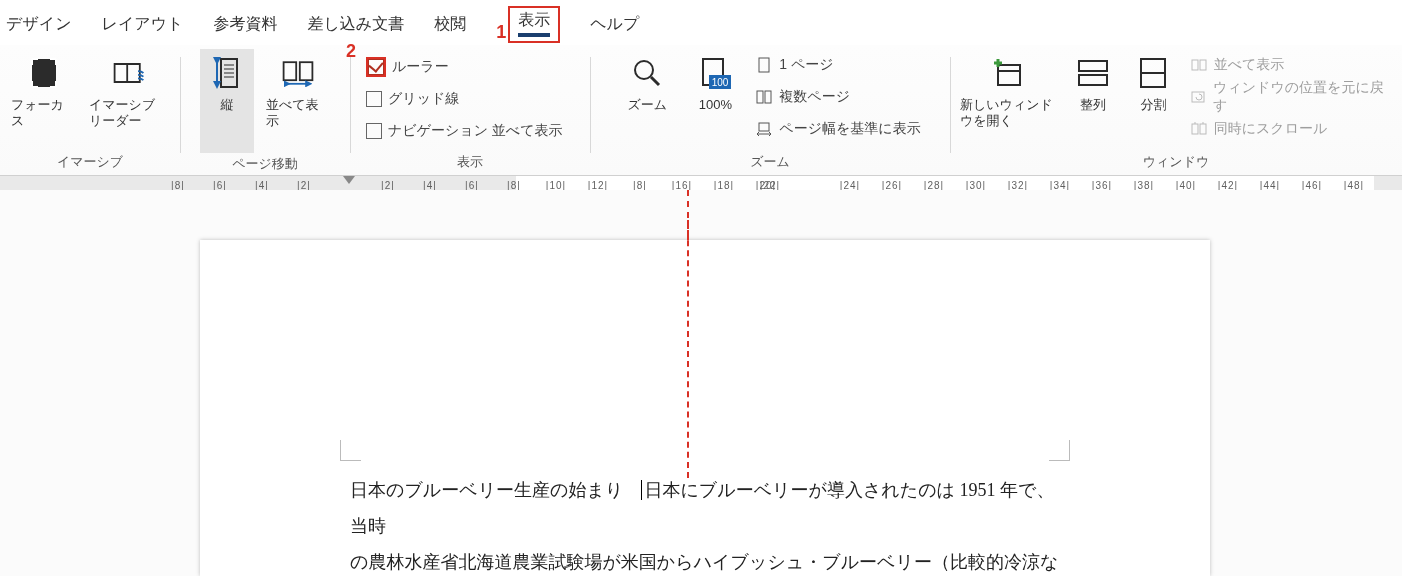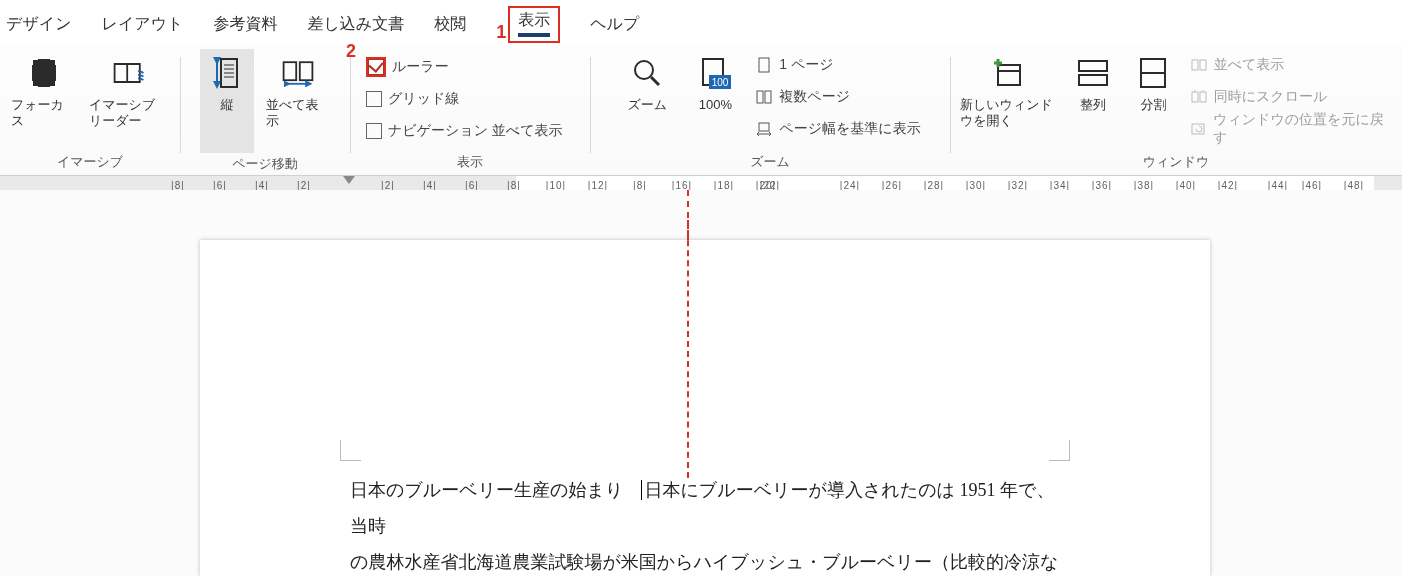--- a/index.html
+++ b/index.html
@@ -419,35 +419,35 @@
               <svg width="16" height="16" viewBox="0 0 16 16">
                 <rect x="1" y="3" width="6" height="10" fill="none" stroke="#bbb"></rect>
                 <rect x="9" y="3" width="6" height="10" fill="none" stroke="#bbb"></rect>
               </svg>
             </span>
           <span>並べて表示</span>
         </div>
         <div class="mini-row disabled">
           <span class="mini-ico">
               <svg width="16" height="16" viewBox="0 0 16 16">
+                <rect x="2" y="3" width="12" height="10" fill="none" stroke="#bbb"></rect>
+                <path d="M6 8a3 3 0 1 0 3-3" fill="none" stroke="#bbb"></path>
+              </svg>
+            </span>
+          <span>ウィンドウの位置を元に戻す</span>
+        </div>
+        <div class="mini-row disabled">
+          <span class="mini-ico">
+              <svg width="16" height="16" viewBox="0 0 16 16">
                 <rect x="1" y="3" width="6" height="10" fill="none" stroke="#bbb"></rect>
                 <rect x="9" y="3" width="6" height="10" fill="none" stroke="#bbb"></rect>
                 <path d="M4 1v2M12 1v2" stroke="#bbb"></path>
               </svg>
             </span>
           <span>同時にスクロール</span>
-        </div>
-        <div class="mini-row disabled">
-          <span class="mini-ico">
-              <svg width="16" height="16" viewBox="0 0 16 16">
-                <rect x="2" y="3" width="12" height="10" fill="none" stroke="#bbb"></rect>
-                <path d="M6 8a3 3 0 1 0 3-3" fill="none" stroke="#bbb"></path>
-              </svg>
-            </span>
-          <span>ウィンドウの位置を元に戻す</span>
         </div>
       </div>
     </div>
     <div class="group-label">ウィンドウ</div>
   </div>
 </div>
 
 <div class="ruler-wrap">
   <div class="ruler-inner" id="ruler-inner">
     <div class="ruler-white"></div>
@@ -469,21 +469,21 @@
       <span class="tick" style="left: 680px; letter-spacing: 1px;">|24|</span>
       <span class="tick" style="left: 722px; letter-spacing: 1px;">|26|</span>
       <span class="tick" style="left: 764px; letter-spacing: 1px; text-align: right;">|28|</span>
       <span class="tick" style="left: 806px; letter-spacing: 1px;">|30|</span>
       <span class="tick" style="left: 848px; letter-spacing: 1px;">|32|</span>
       <span class="tick" style="left: 890px; letter-spacing: 1px;">|34|</span>
       <span class="tick" style="left: 932px; letter-spacing: 1px;">|36|</span>
       <span class="tick" style="left: 974px; letter-spacing: 1px;">|38|</span>
       <span class="tick" style="left: 1016px; letter-spacing: 1px;">|40|</span>
       <span class="tick" style="left: 1058px; letter-spacing: 1px;">|42|</span>
-      <span class="tick" style="left: 1100px; letter-spacing: 1px; margin-left: 8px;">|44|</span>
+      <span class="tick" style="left: 1100px; letter-spacing: 1px;">|44|</span>
       <span class="tick" style="left: 1142px; letter-spacing: 1px;">|46|</span>
       <span class="tick" style="left: 1184px; letter-spacing: 1px;">|48|</span>
       <span style="position: absolute; left: 173px; top: 0px; width: 0px; height: 0px; border-left: 6px solid transparent; border-right: 6px solid transparent; border-top: 8px solid rgb(136, 136, 136);"></span>
       <span style="position: absolute; left: 173px; bottom: 0px; width: 0px; height: 0px; border-left: 6px solid transparent; border-right: 6px solid transparent; border-bottom: 8px solid rgb(136, 136, 136);"></span>
       <span style="position: absolute; left: 1034px; bottom: 0px; width: 0px; height: 0px; border-left: 6px solid transparent; border-right: 6px solid transparent; border-bottom: 8px solid rgb(136, 136, 136);"></span>
     </div>
 </div>
 
 <span class="callout3" style="left:668px;top:194px">3</span>
 

